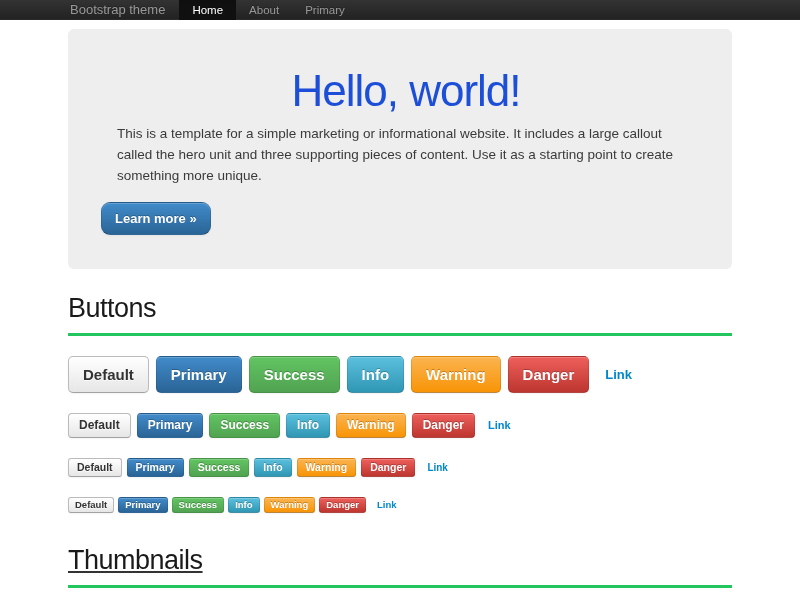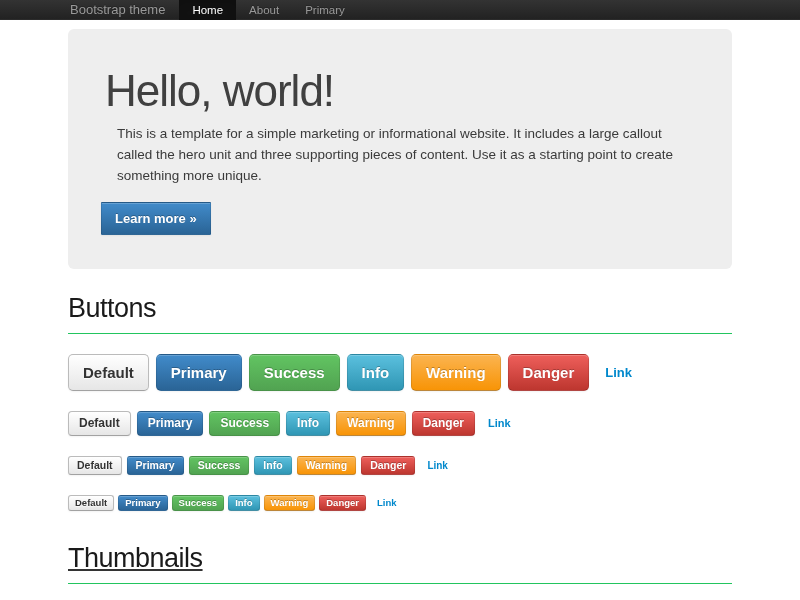--- a/index.html
+++ b/index.html
@@ -63,26 +63,27 @@
     padding-top: 9px;
   }
 
   
   .hero {
     background: #eeeeee;
     border-radius: 6px;
     padding: 36px 33px 34px 33px;
   }
   .hero h1 {
-    margin: 0 0 6px 4px;
+    margin: 0 0 6px 12px;
     font-size: 44px;
     line-height: 52px;
     font-weight: normal;
     letter-spacing: -1px;
-    color: #404040;
+    color: #1d4ed8;
+    text-align: center;
   }
   .hero p {
     margin: 0 0 16px 16px;
     font-size: 13.5px;
     line-height: 21px;
     color: #3a3a3a;
   }
 
   
   .btn {
@@ -110,38 +111,38 @@
   .btn-link {
     background: none; border-color: transparent; box-shadow: none;
     color: #0088cc; text-shadow: none; font-weight: bold;
   }
 
   .btn-large { padding: 8px 14px; font-size: 15px; line-height: 19px; border-radius: 5px; }
   .btn-default-size { padding: 3px 10px; font-size: 12px; line-height: 17px; }
   .btn-small { padding: 1px 8px; font-size: 10.5px; line-height: 15px; border-radius: 3px; }
   .btn-mini  { padding: 0px 6px; font-size: 9.5px; line-height: 14px; border-radius: 3px; }
 
-  .hero .btn-hero { padding: 7px 13px; font-size: 13px; line-height: 17px; border-radius: 1px; }
+  .hero .btn-hero { padding: 7px 13px; font-size: 13px; line-height: 17px; border-radius: 9px; }
 
   .btn-row { display: flex; align-items: center; margin-top: 20px; }
   .btn-row.r1 { gap: 7px; margin-bottom: 12px; }
   .btn-row.r2 { gap: 6px; margin-bottom: 11px; }
   .btn-row.r3 { gap: 5px; margin-bottom: 10px; }
   .btn-row.r4 { gap: 4px; }
 
   .btn-row.r1 .btn-link { padding-left: 8px; font-size: 13px; }
   .btn-row.r2 .btn-link { padding-left: 6px; font-size: 11px; }
   .btn-row.r3 .btn-link { padding-left: 6px; font-size: 10px; }
   .btn-row.r4 .btn-link { padding-left: 6px; font-size: 9.5px; }
 
   
   .page-header {
     padding-bottom: 8px;
     margin: 30px 0 17px 0;
-    border-bottom: 1px solid #22c55e;
+    border-bottom: 3px solid #22c55e;
   }
   .page-header h2 {
     margin: 0;
     font-size: 27px;
     line-height: 34px;
     font-weight: normal;
     color: #1a1a1a;
     letter-spacing: -0.5px;
   }
   #buttons-header { margin-top: 22px; }

